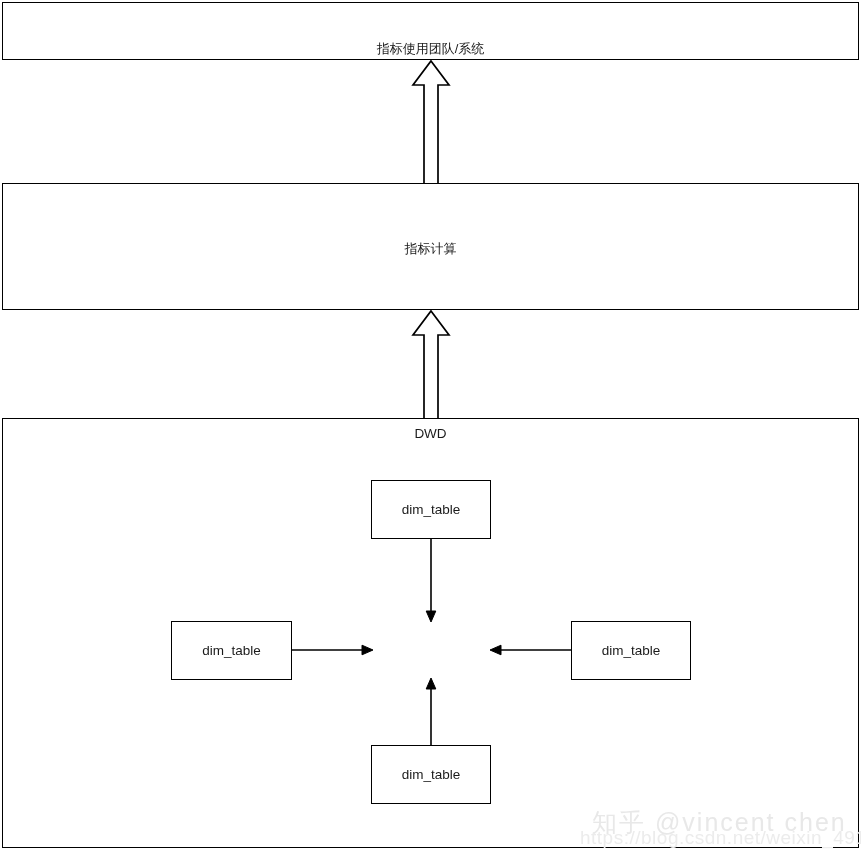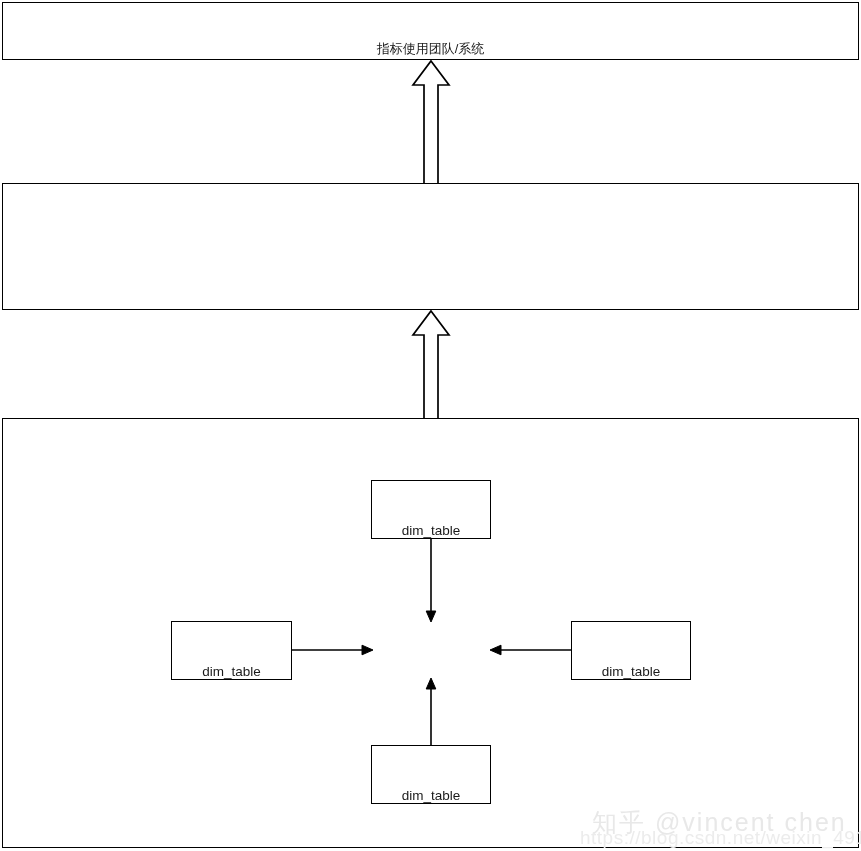--- a/index.html
+++ b/index.html
@@ -32,21 +32,21 @@
     color: #1a1a1a;
     line-height: 1.2;
     white-space: nowrap;
   }
   .tbl {
     position: absolute;
     box-sizing: border-box;
     border: 1.7px solid #000000;
     background: #ffffff;
     display: flex;
-    align-items: flex-end;
+    align-items: center;
     justify-content: center;
     font-size: 13.5px;
     color: #1a1a1a;
   }
   .conn {
     position: absolute;
     overflow: visible;
   }
   .blockarrow {
     position: absolute;
@@ -76,26 +76,28 @@
 <div id="canvas">
 
   <div class="layer-box" style="left:2px; top:2px; width:857px; height:58px;"></div>
   <div class="layer-label" style="top:23px; left:2px; width:857px;margin-top:18px;">指标使用团队/系统</div>
 
   <svg class="blockarrow" style="left:405px; top:58px; width:52px; height:128px;" viewBox="0 0 52 128">
     <path d="M 26 3 L 44 27 L 33 27 L 33 127 L 19 127 L 19 27 L 8 27 Z" fill="#ffffff" stroke="#000000" stroke-width="1.7" stroke-linejoin="miter"></path>
   </svg>
 
   <div class="layer-box" style="left:2px; top:183px; width:857px; height:127px;"></div>
+  <div class="layer-label" style="top:241px; left:2px; width:857px;">指标计算</div>
 
   <svg class="blockarrow" style="left:405px; top:308px; width:52px; height:112px;" viewBox="0 0 52 112">
     <path d="M 26 3 L 44 27 L 33 27 L 33 111 L 19 111 L 19 27 L 8 27 Z" fill="#ffffff" stroke="#000000" stroke-width="1.7" stroke-linejoin="miter"></path>
   </svg>
 
   <div class="layer-box" style="left:2px; top:418px; width:857px; height:430px;"></div>
+  <div class="layer-label" style="top:426px; left:2px; width:857px; font-size:13.5px;">DWD</div>
 
   <svg class="conn" style="left:424px; top:538px; width:16px; height:86px;" viewBox="0 0 16 86">
     <line x1="7" y1="0" x2="7" y2="76" stroke="#000000" stroke-width="1.6"></line>
     <path d="M 7 84 L 2.2 73 L 11.8 73 Z" fill="#000000" stroke="#000000" stroke-width="1"></path>
   </svg>
 
   <svg class="conn" style="left:291px; top:642px; width:84px; height:16px;" viewBox="0 0 84 16">
     <line x1="0" y1="8" x2="74" y2="8" stroke="#000000" stroke-width="1.6"></line>
     <path d="M 82 8 L 71 3.2 L 71 12.8 Z" fill="#000000" stroke="#000000" stroke-width="1"></path>
   </svg>

